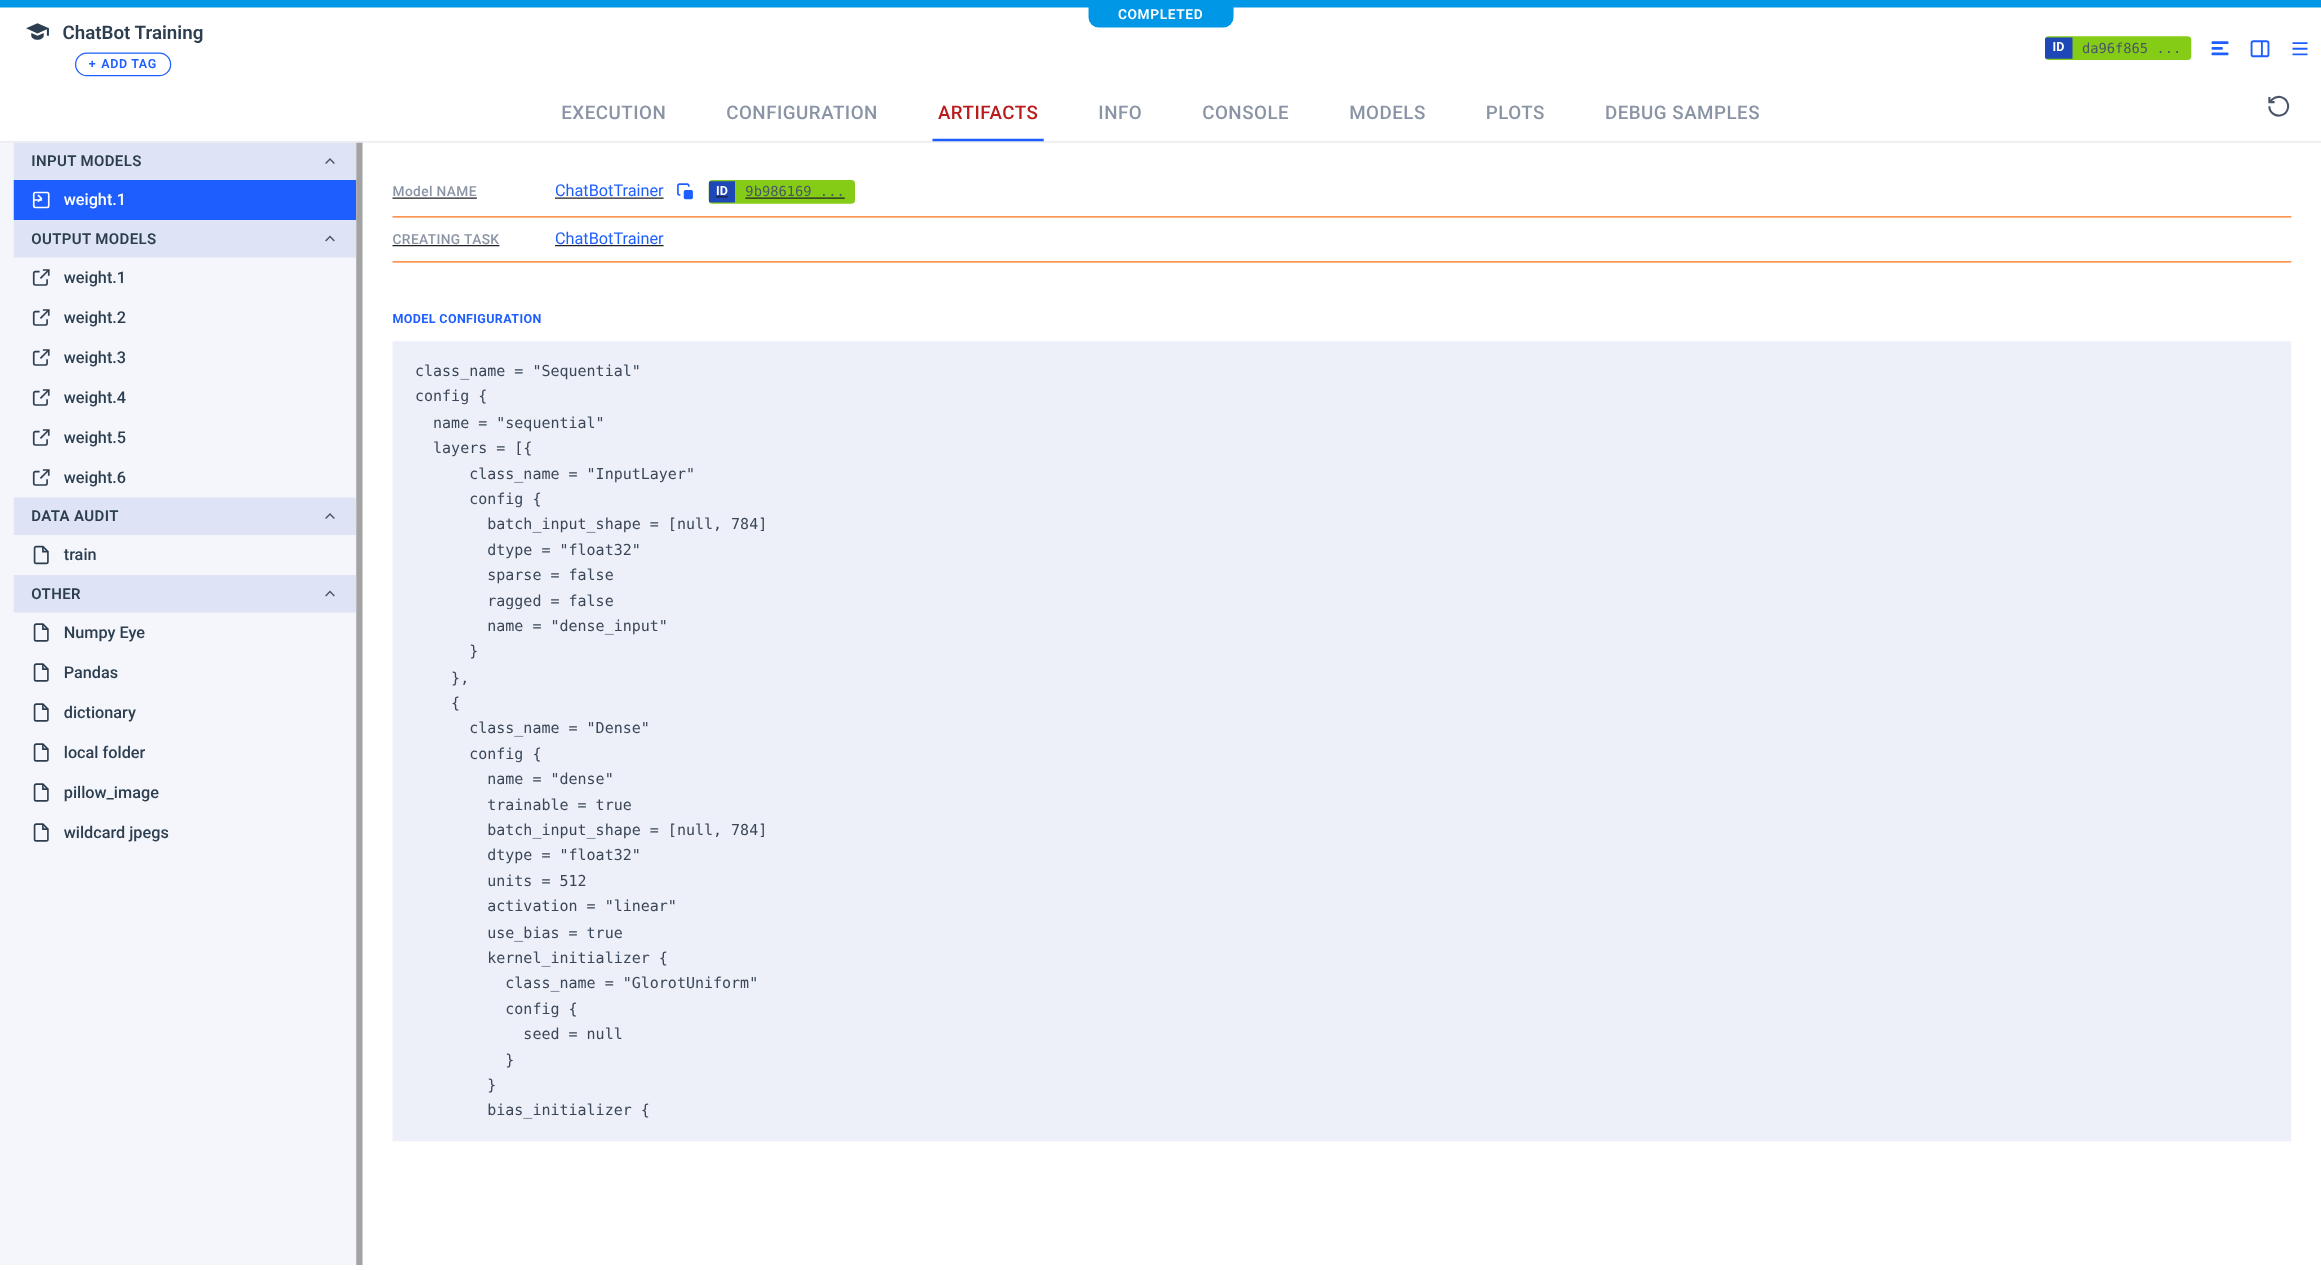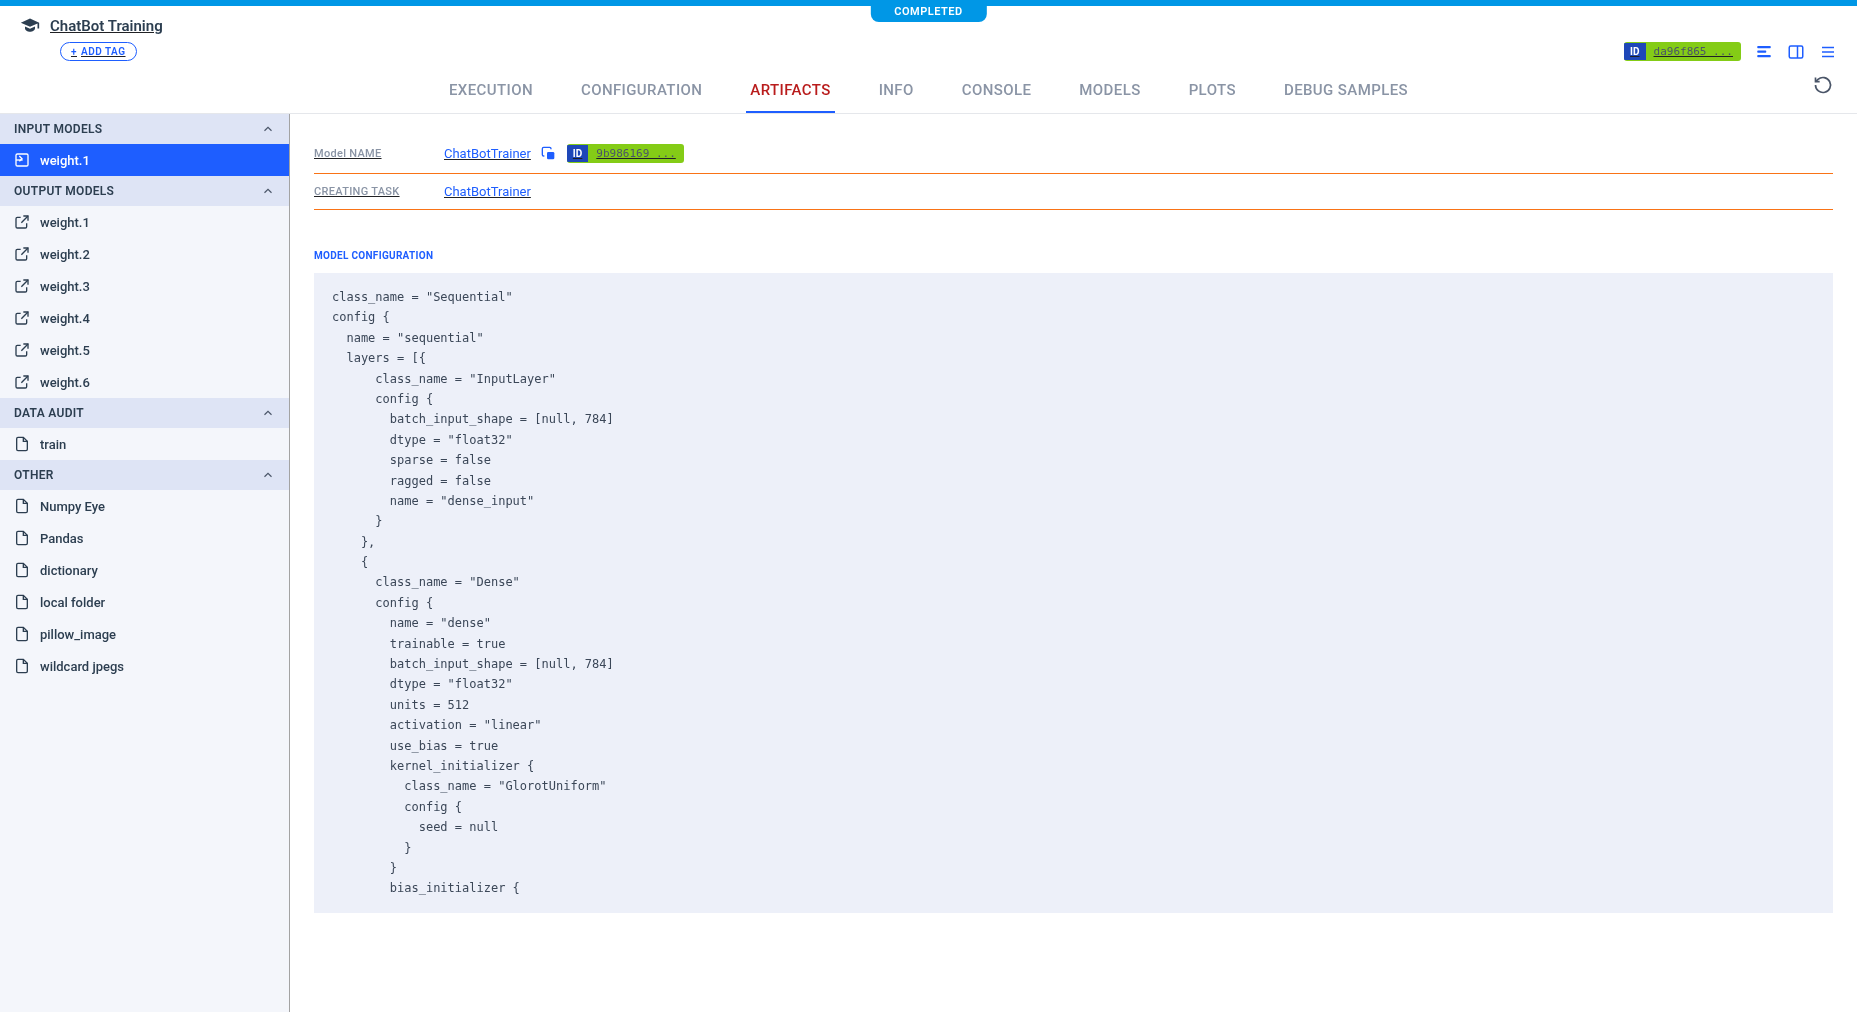--- a/index.html
+++ b/index.html
@@ -1,35 +1,35 @@
 <!DOCTYPE html>
 <html><head>
 <meta charset="utf-8">
 <style>
 * { margin: 0; padding: 0; box-sizing: border-box; font-family: -apple-system, BlinkMacSystemFont, "Segoe UI", Roboto, Helvetica, Arial, sans-serif; }
 body { background: #fff; color: #202124; font-size: 13px; width: 1857px; height: 1016px; overflow: hidden; }
 .status-banner { height: 6px; background: #0097e6; position: relative; }
 .status-pill { position: absolute; top: 1px; left: 50%; transform: translateX(-50%); background: #0097e6; color: #fff; font-size: 11px; font-weight: 600; letter-spacing: 0.5px; padding: 4px 24px; border-radius: 0 0 8px 8px; }
-.header { display: flex; align-items: flex-end; padding: 10px 20px 0 20px; text-decoration: underline; }
+.header { display: flex; align-items: center; padding: 10px 8px 0 20px; }
 .header-left { display: flex; flex-direction: column; }
 .title-row { display: flex; align-items: center; gap: 10px; }
 .title-icon { width: 20px; height: 20px; color: #2c3e50; }
 .page-title { font-size: 15px; font-weight: 600; color: #2c3e50; }
 .add-tag { margin-top: 6px; margin-left: 40px; display: inline-flex; align-items: center; gap: 4px; border: 1px solid #1e5eff; color: #1e5eff; font-size: 10px; font-weight: 600; padding: 3px 10px; border-radius: 10px; cursor: pointer; background: #fff; letter-spacing: 0.5px; width: fit-content; }
 .header-right { margin-left: auto; display: flex; align-items: center; gap: 14px; }
 .id-chip { display: inline-flex; align-items: center; background: #84cc16; border-radius: 3px; overflow: hidden; cursor: pointer; }
 .id-chip .id-lbl { background: #1e47b8; color: #fff; font-size: 10px; font-weight: 700; padding: 3px 6px; }
 .id-chip .id-val { font-size: 11px; color: #4a5568; padding: 3px 8px; font-family: ui-monospace, Menlo, monospace; }
 .hicon { color: #1e5eff; cursor: pointer; display: inline-flex; }
 .tabs { display: flex; gap: 40px; border-bottom: 1px solid #e5e7eb; padding: 0 24px; margin-top: 8px; justify-content: center; position: relative; }
 .tab { font-size: 15px; font-weight: 500; color: #8a94a5; letter-spacing: 0.4px; padding: 12px 4px; cursor: pointer; border-bottom: 2px solid transparent; }
 .tab.active { color: #b91c1c; border-bottom-color: #1e5eff; }
 .tabs .refresh { position: absolute; right: 24px; top: 6px; color: #4a5568; cursor: pointer; }
 .layout { display: flex; height: calc(1016px - 6px - 32px - 80px); }
-.sidebar { width: 290px; background: #f4f6fb; border-right: 1px solid #a3a3a3; overflow-y: auto; flex-shrink: 0; }
+.sidebar { width: 290px; background: #f4f6fb; border-right: 5px solid #a3a3a3; overflow-y: auto; flex-shrink: 0; padding-left: 11px; }
 .section-header { display: flex; align-items: center; justify-content: space-between; background: #dee4f5; color: #2c3e50; font-size: 12px; font-weight: 600; letter-spacing: 0.3px; padding: 8px 14px; cursor: pointer; }
 .chev { color: #4a5568; }
 .section-items { }
 .sb-item { display: flex; align-items: center; gap: 10px; padding: 8px 14px; font-size: 13px; font-weight: 500; color: #2c3e50; cursor: pointer; }
 .sb-item.active { background: #1e5eff; color: #fff; }
 .sb-item .sb-icon { width: 16px; height: 16px; flex-shrink: 0; display: inline-flex; align-items: center; justify-content: center; }
 .content { flex: 1; padding: 20px 24px; overflow-y: auto; }
 .meta-row { display: flex; align-items: center; gap: 20px; padding: 10px 0; border-bottom: 1px solid #f97316; font-size: 13px; text-decoration: underline; }
 .meta-label { width: 110px; font-size: 11px; color: #8a94a5; letter-spacing: 0.3px; font-weight: 500; }
 .meta-value { color: #1e5eff; display: flex; align-items: center; gap: 10px; }

